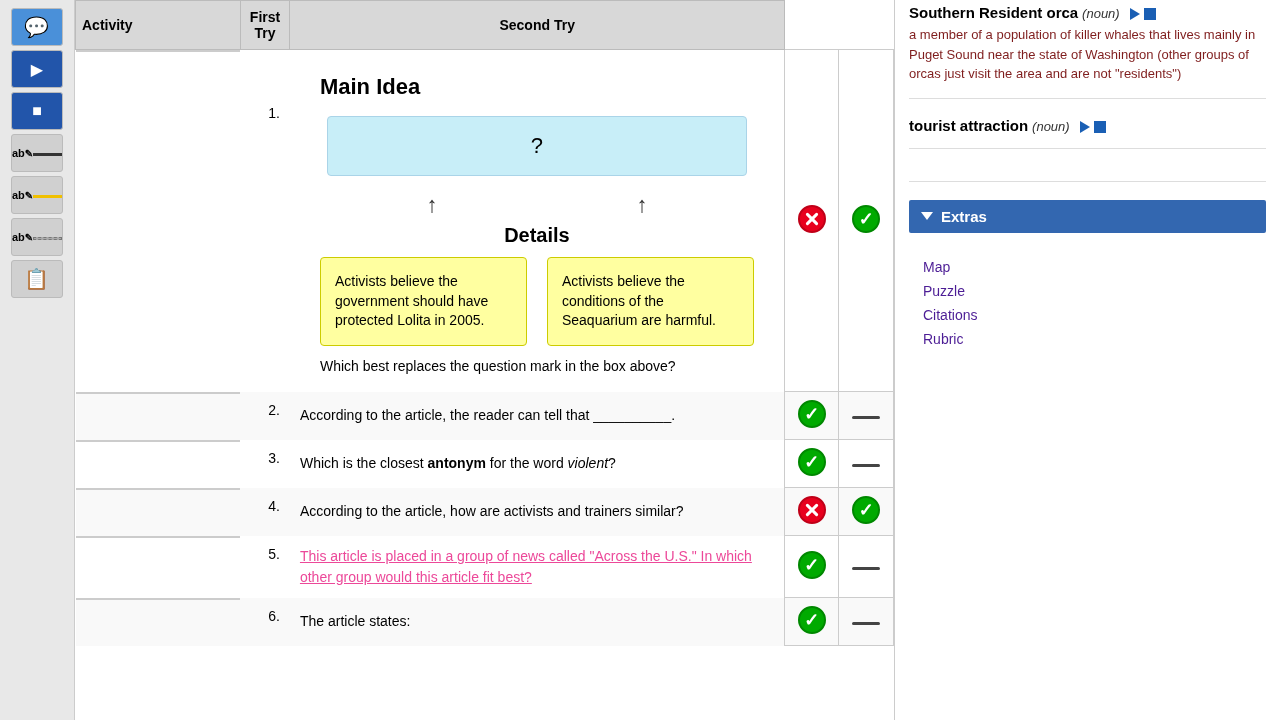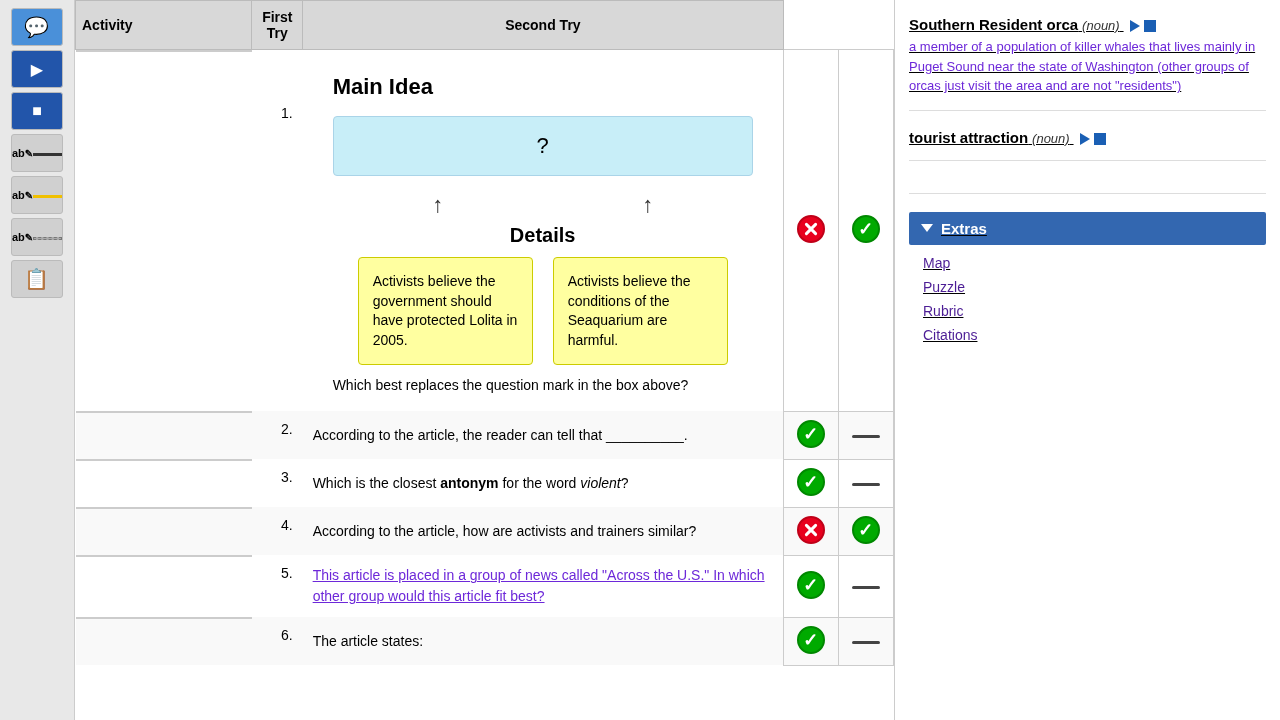--- a/index.html
+++ b/index.html
@@ -125,21 +125,21 @@
       display: flex;
       gap: 20px;
       justify-content: center;
       margin-bottom: 12px;
     }
     .detail-box {
       background: #ffffa0;
       border: 1px solid #cccc00;
       border-radius: 4px;
       padding: 14px;
-      width: 175px;
+      width: 207px;
       font-size: 14px;
       line-height: 1.4;
     }
     .question-text {
       font-size: 14px;
       margin-top: 8px;
     }
 
     
     .icon-x {
@@ -192,39 +192,38 @@
       border-radius: 2px;
       vertical-align: middle;
     }
 
     
     .q-text {
       font-size: 14px;
       line-height: 1.5;
     }
     .q-text a {
-      color: #6d28d9;
+      color: #ec4899;
     }
 
     
     .right-panel {
       flex: 1;
-      padding: 16px 14px;
+      padding: 4px 14px;
       overflow-y: auto;
       background: #fff;
-      text-decoration: underline;
     }
     .vocab-entry {
       margin-bottom: 18px;
       border-bottom: 1px solid #ddd;
       padding-bottom: 14px;
     }
     .vocab-term { font-weight: bold; font-size: 15px; }
     .vocab-pos { font-style: italic; font-size: 13px; color: #333; }
-    .vocab-def { font-size: 13px; margin-top: 4px; color: #6d28d9; line-height: 1.5; }
+    .vocab-def { font-size: 13px; margin-top: 4px; color: #7f1d1d; line-height: 1.5; }
     .vocab-icons { display: inline-flex; gap: 4px; margin-left: 6px; vertical-align: middle; }
     .play-btn {
       display: inline-block;
       width: 0;
       height: 0;
       border-top: 6px solid transparent;
       border-bottom: 6px solid transparent;
       border-left: 10px solid #1a5fb4;
       cursor: pointer;
     }
@@ -240,21 +239,21 @@
     .extras-header {
       background: #3367b0;
       color: white;
       font-weight: bold;
       font-size: 15px;
       padding: 8px 12px;
       display: flex;
       align-items: center;
       gap: 8px;
       border-radius: 2px;
-      margin-bottom: 0;
+      margin-bottom: 16px;
     }
     .extras-header .chevron {
       display: inline-block;
       width: 0;
       height: 0;
       border-left: 6px solid transparent;
       border-right: 6px solid transparent;
       border-top: 8px solid white;
     }
     .extras-links {
@@ -453,18 +452,18 @@
     </div>
 
     <div>
       <div class="extras-header">
         <span class="chevron"></span>
         <span>Extras</span>
       </div>
       <div class="extras-links">
         <a href="#">Map</a>
         <a href="#">Puzzle</a>
+        <a href="#">Citations</a>
         <a href="#">Rubric</a>
-        <a href="#">Citations</a>
       </div>
     </div>
   </div>
 </div>
 
 </body></html>

